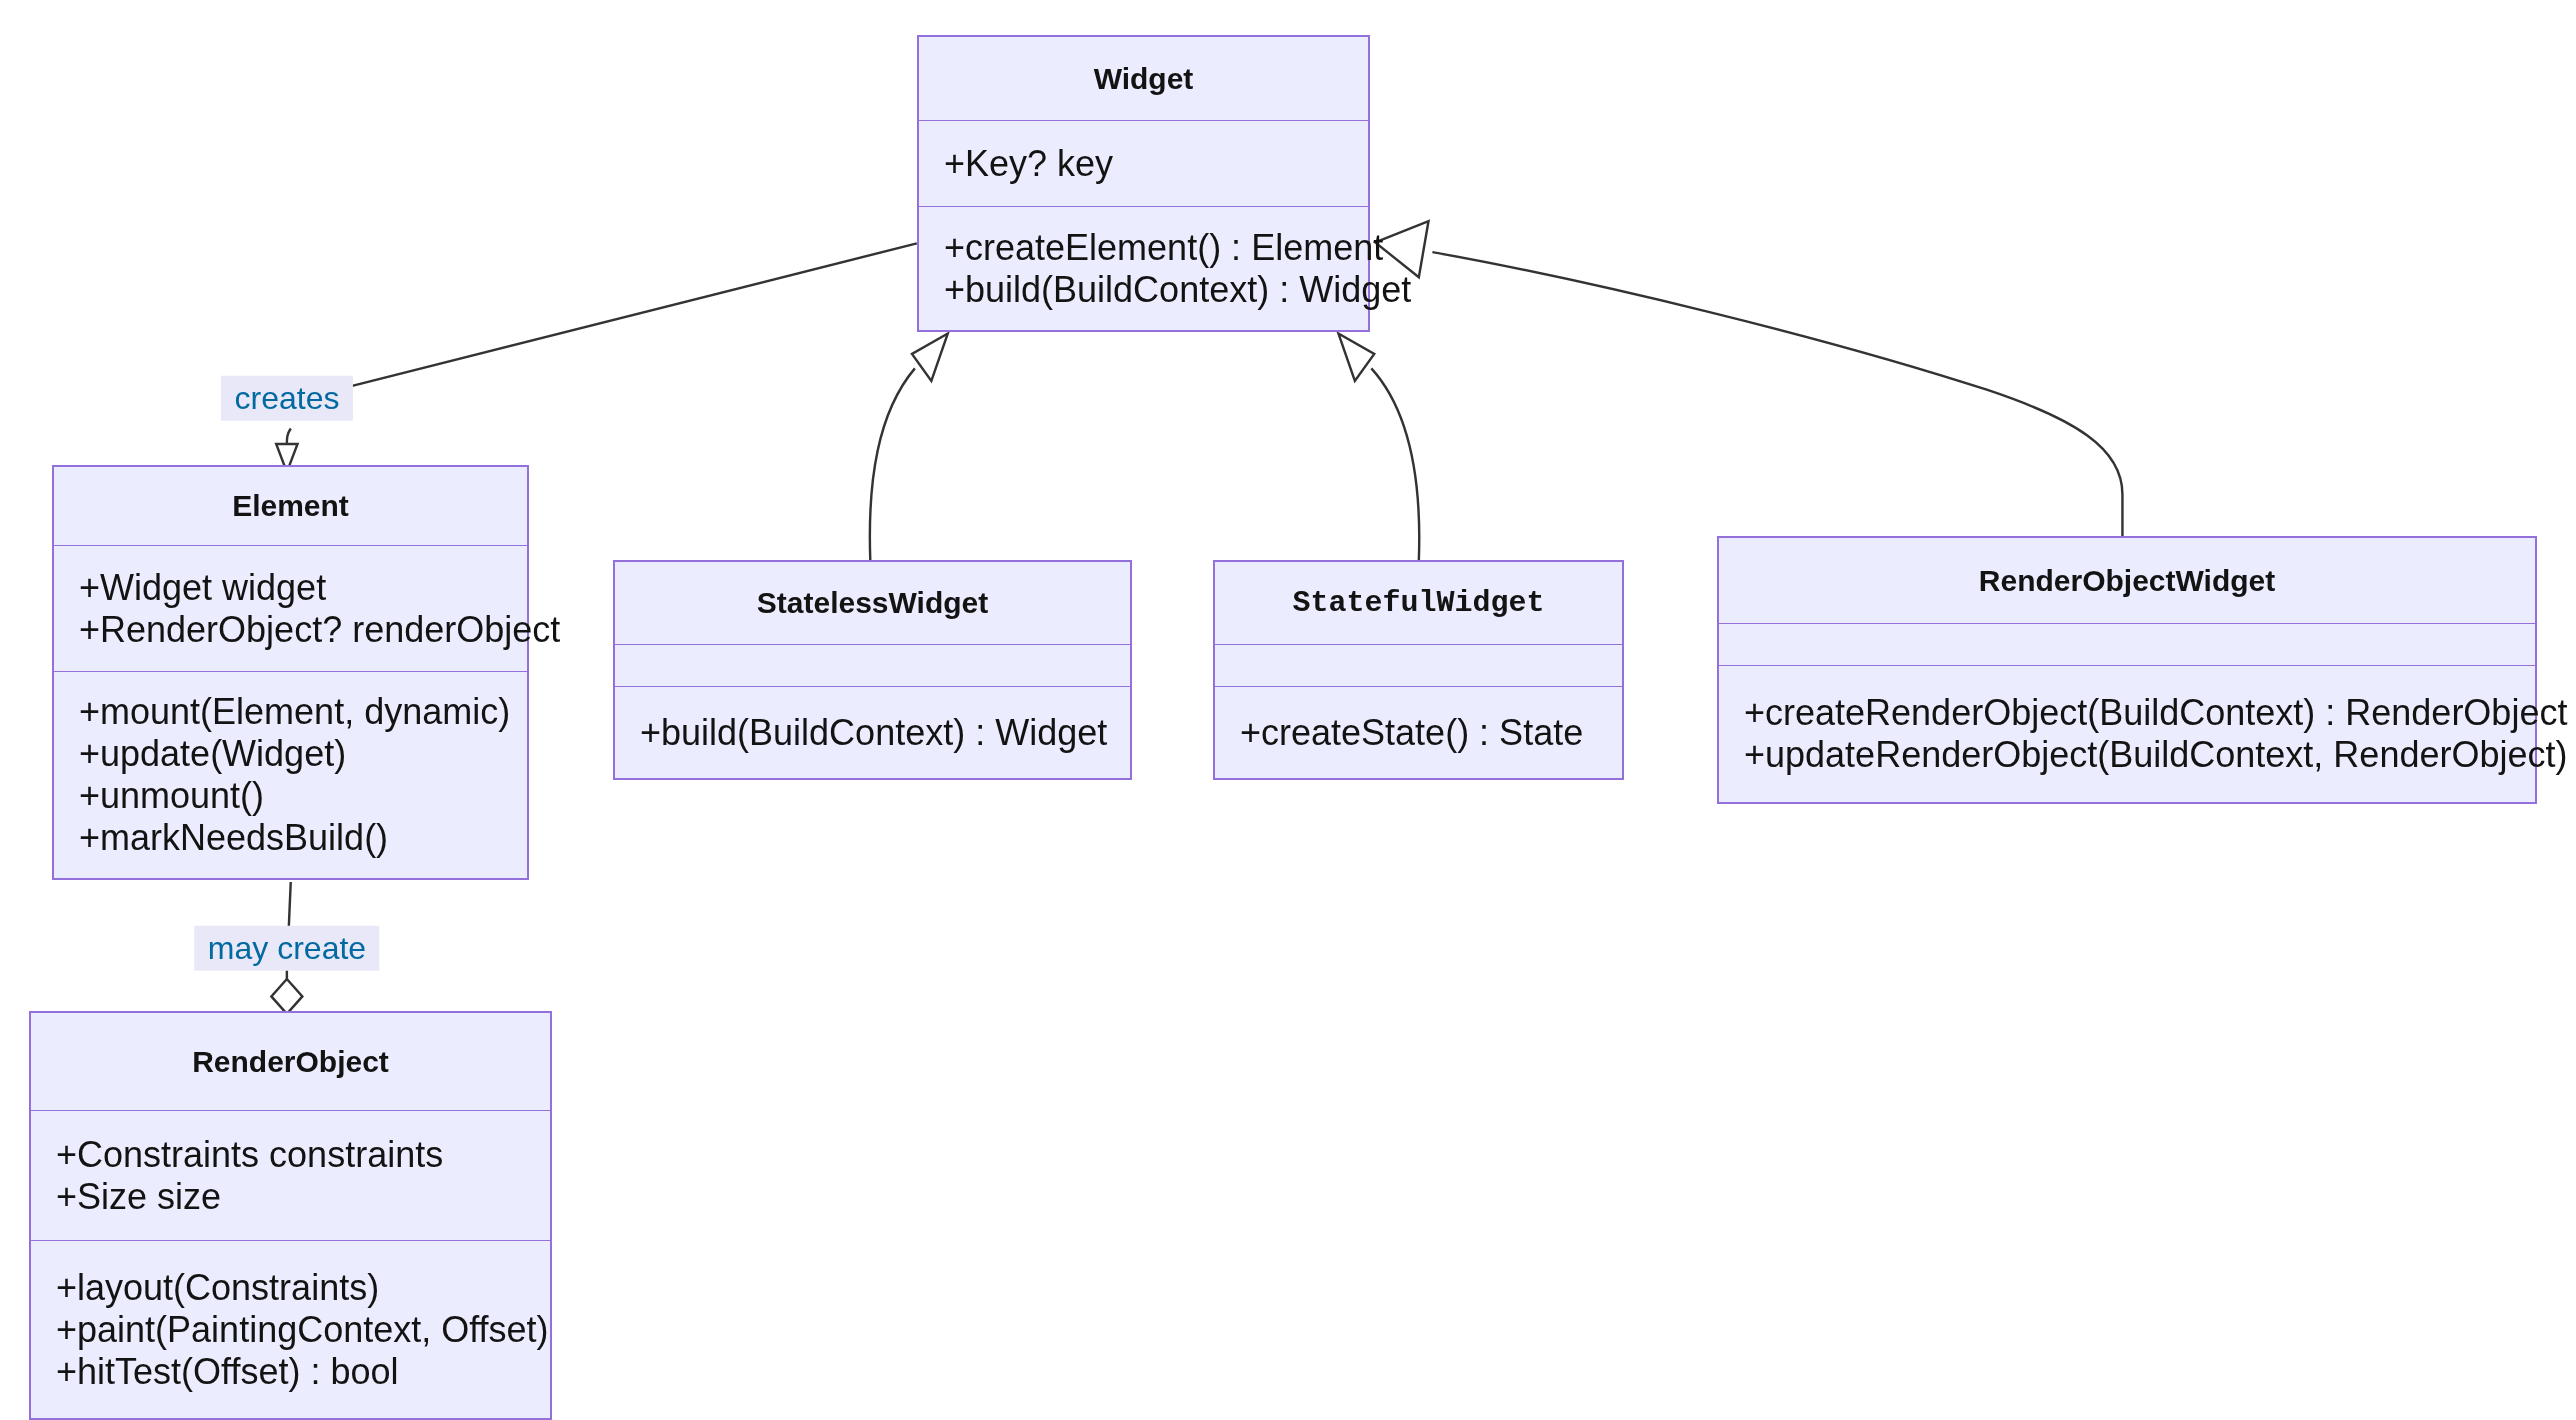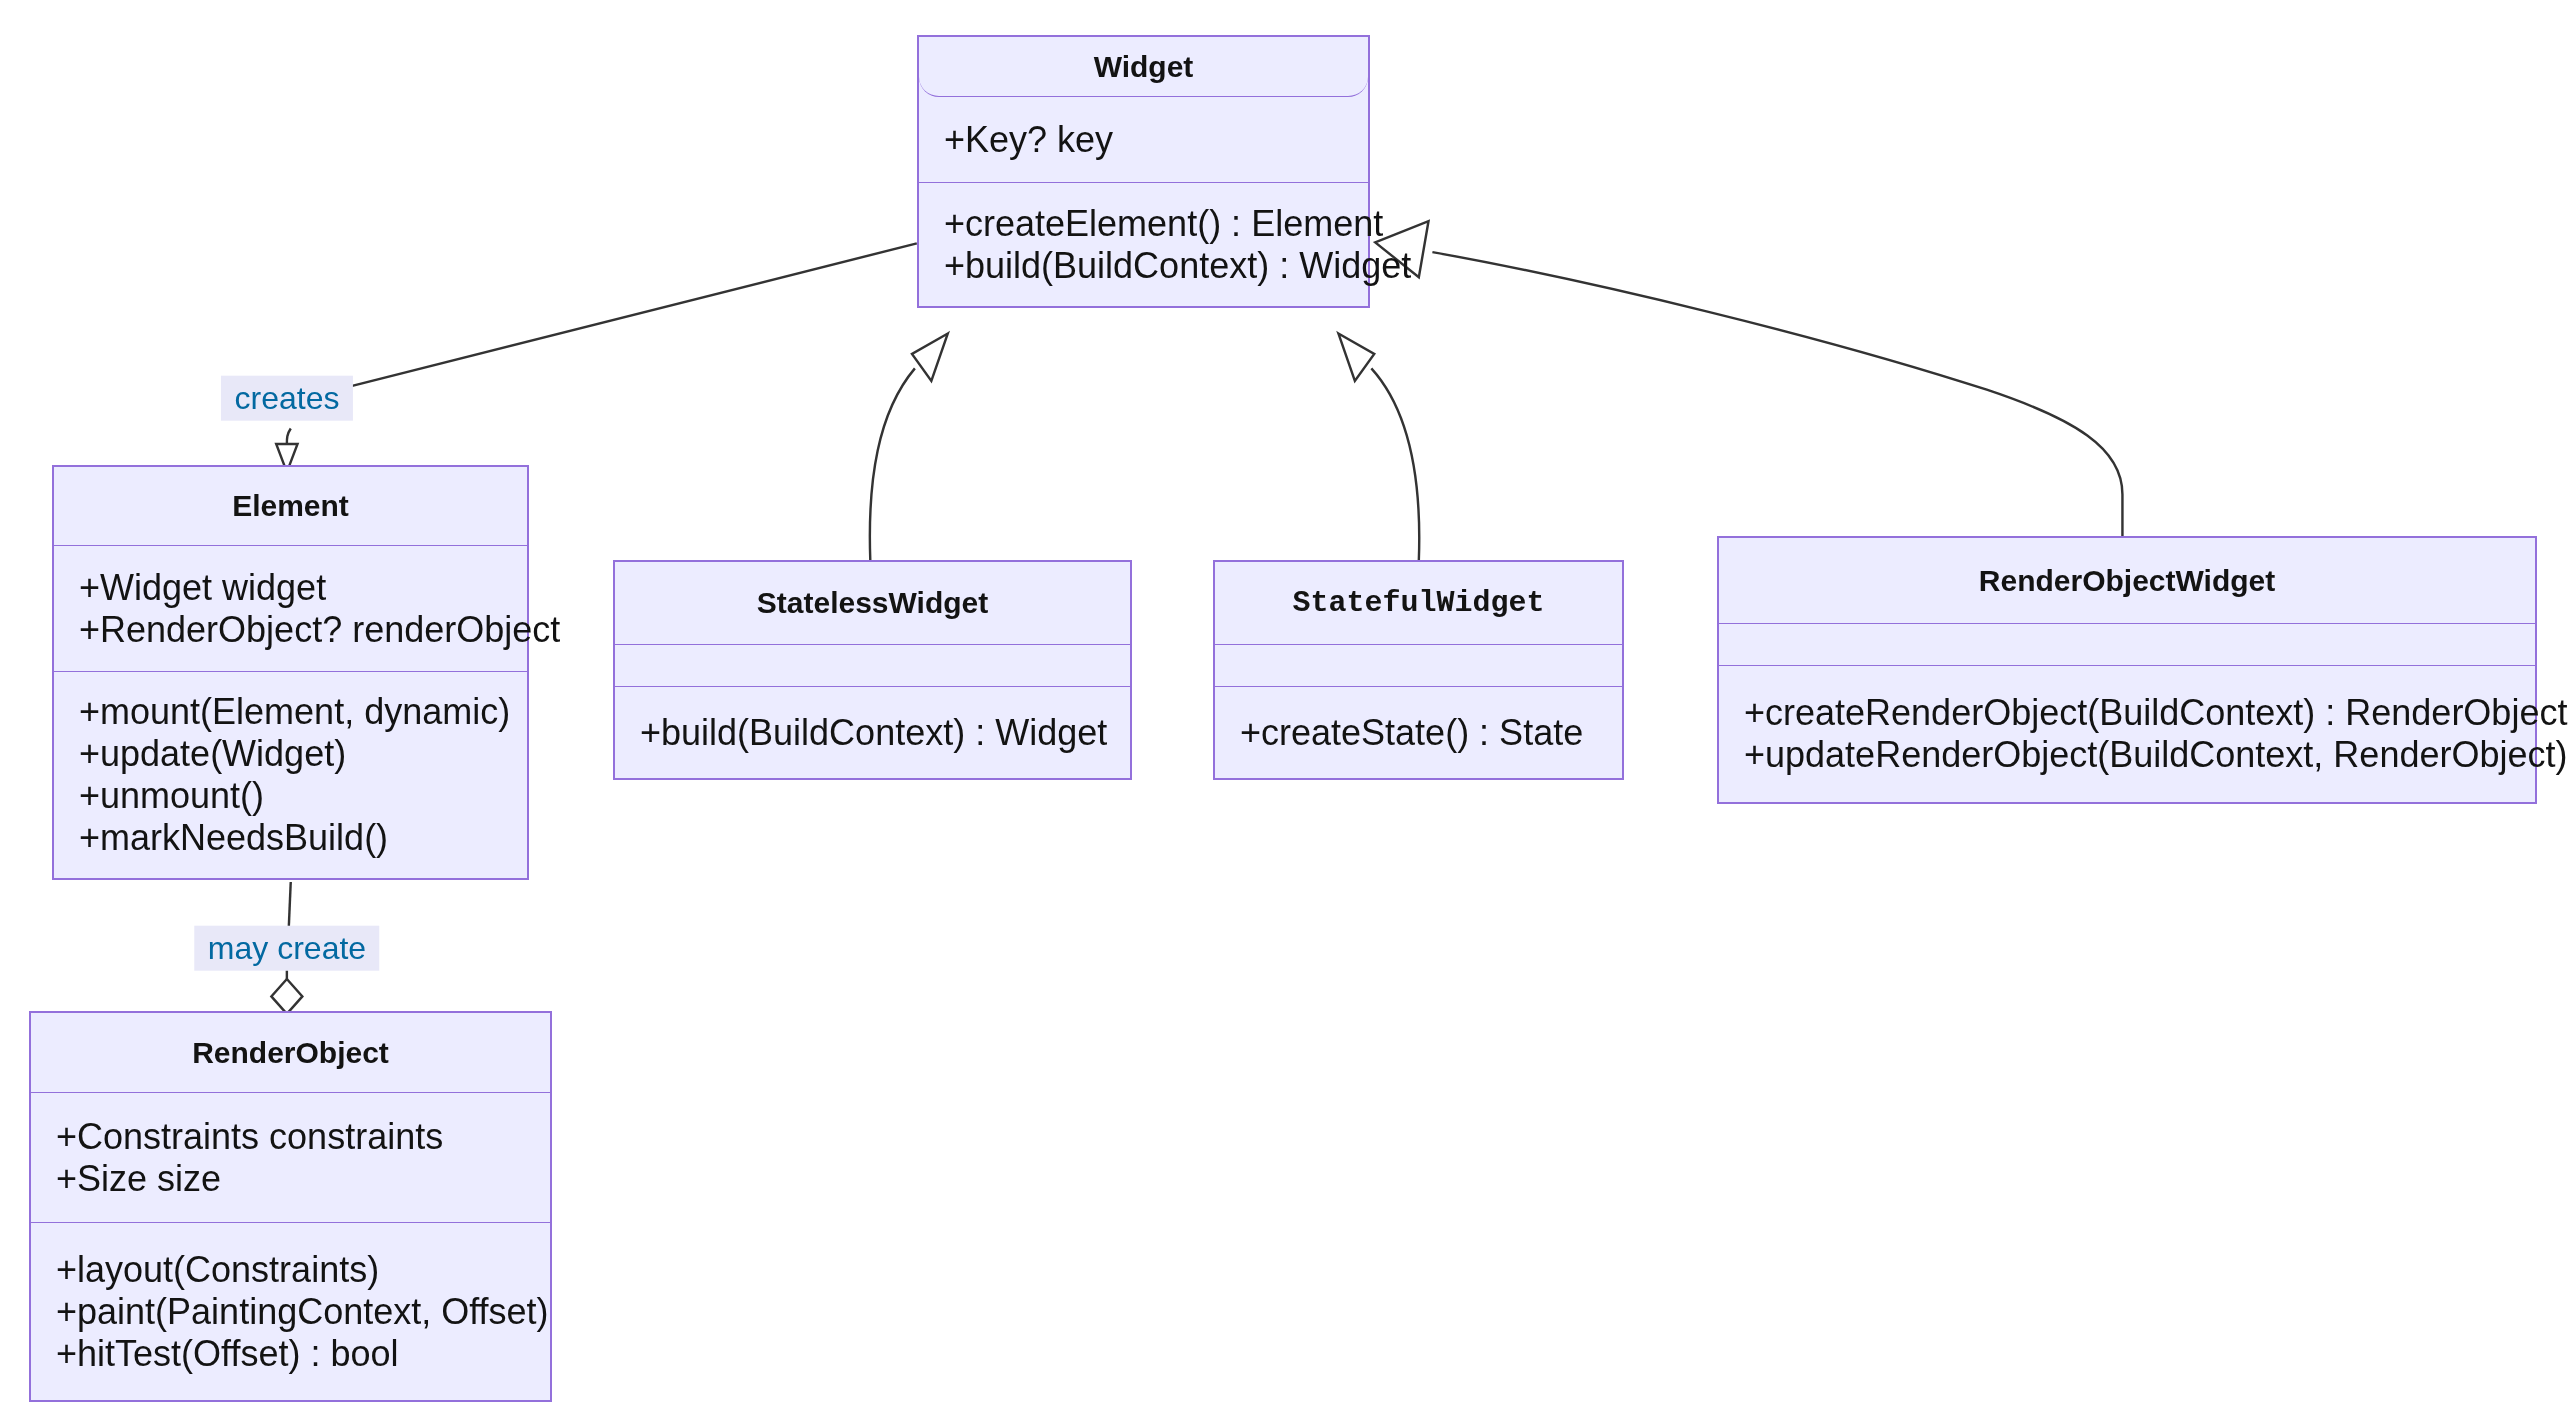--- a/index.html
+++ b/index.html
@@ -77,21 +77,21 @@
     <polygon class="arrowhead" points="978,344 941,365 961,393"></polygon>
 
     <path class="edge" d="M 1464,578 C 1467,495 1454,423 1415,380"></path>
     <polygon class="arrowhead" points="1381,344 1418,365 1398,393"></polygon>
 
     <path class="edge" d="M 2190,553 L 2190,510 C 2190,462 2140,432 2050,402 C 1880,347 1645,290 1478,260"></path>
     <polygon class="arrowhead" points="1419,250 1474,228 1464,286"></polygon>
   </svg>
 
   <div class="class-node" style="left:917px;top:35px;width:453px;">
-    <div class="c-title" style="height:60px;border-radius:20px;">Widget</div>
+    <div class="c-title" style="height:84px;">Widget</div>
     <div class="c-attrs" style="height:86px;">
         <div class="member-line">+Key? key</div>
       </div>
     <div class="c-methods" style="height:123px;">
         <div class="member-line">+createElement() : Element</div>
         <div class="member-line">+build(BuildContext) : Widget</div>
       </div>
   </div>
 
   <div class="class-node" style="left:52px;top:465px;width:477px;">
@@ -127,21 +127,21 @@
   <div class="class-node" style="left:1717px;top:536px;width:820px;">
     <div class="c-title" style="height:86px;">RenderObjectWidget</div>
     <div class="c-attrs" style="height:42px;"></div>
     <div class="c-methods" style="height:136px;">
         <div class="member-line">+createRenderObject(BuildContext) : RenderObject</div>
         <div class="member-line">+updateRenderObject(BuildContext, RenderObject)</div>
       </div>
   </div>
 
   <div class="class-node" style="left:29px;top:1011px;width:523px;">
-    <div class="c-title" style="height:80px;">RenderObject</div>
+    <div class="c-title" style="height:98px;">RenderObject</div>
     <div class="c-attrs" style="height:130px;">
         <div class="member-line">+Constraints constraints</div>
         <div class="member-line">+Size size</div>
       </div>
     <div class="c-methods" style="height:177px;">
         <div class="member-line">+layout(Constraints)</div>
         <div class="member-line">+paint(PaintingContext, Offset)</div>
         <div class="member-line">+hitTest(Offset) : bool</div>
       </div>
   </div>

